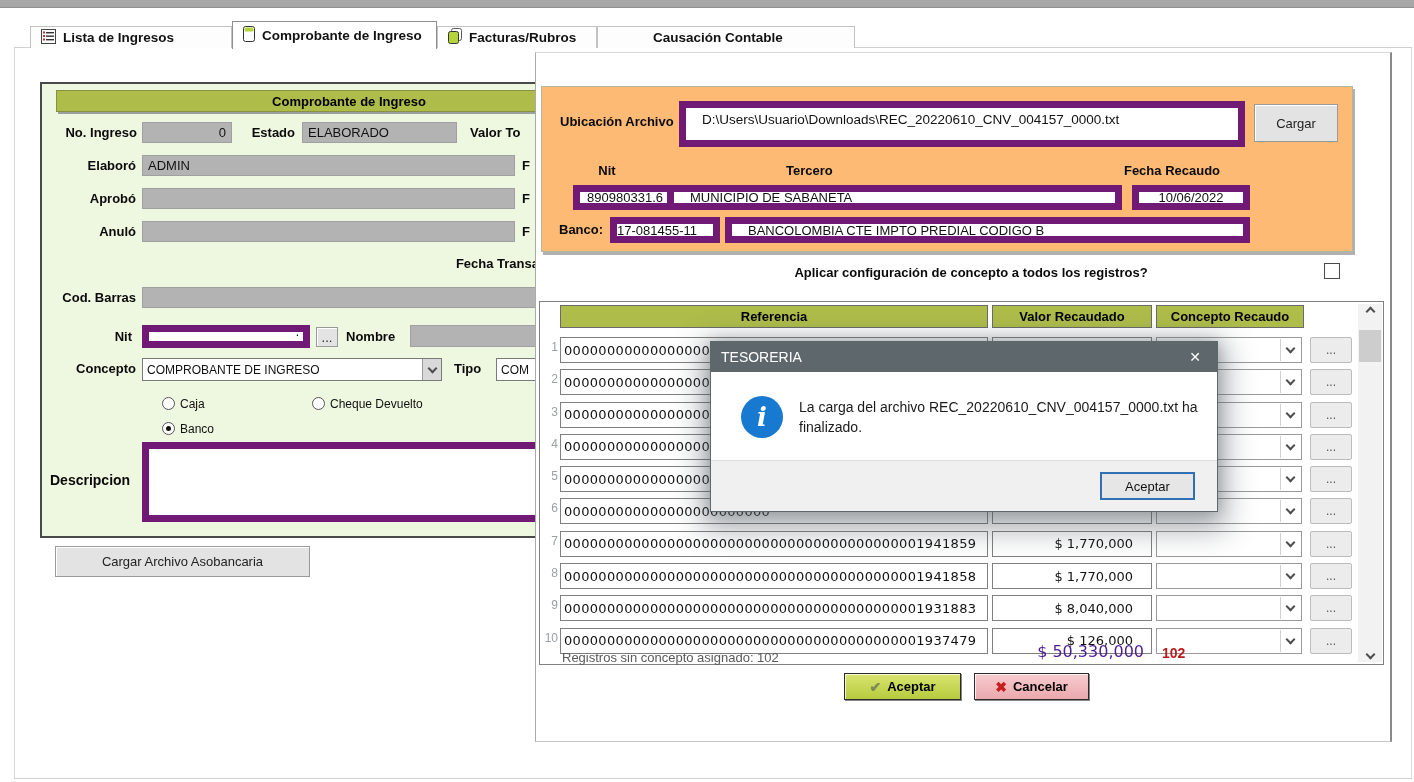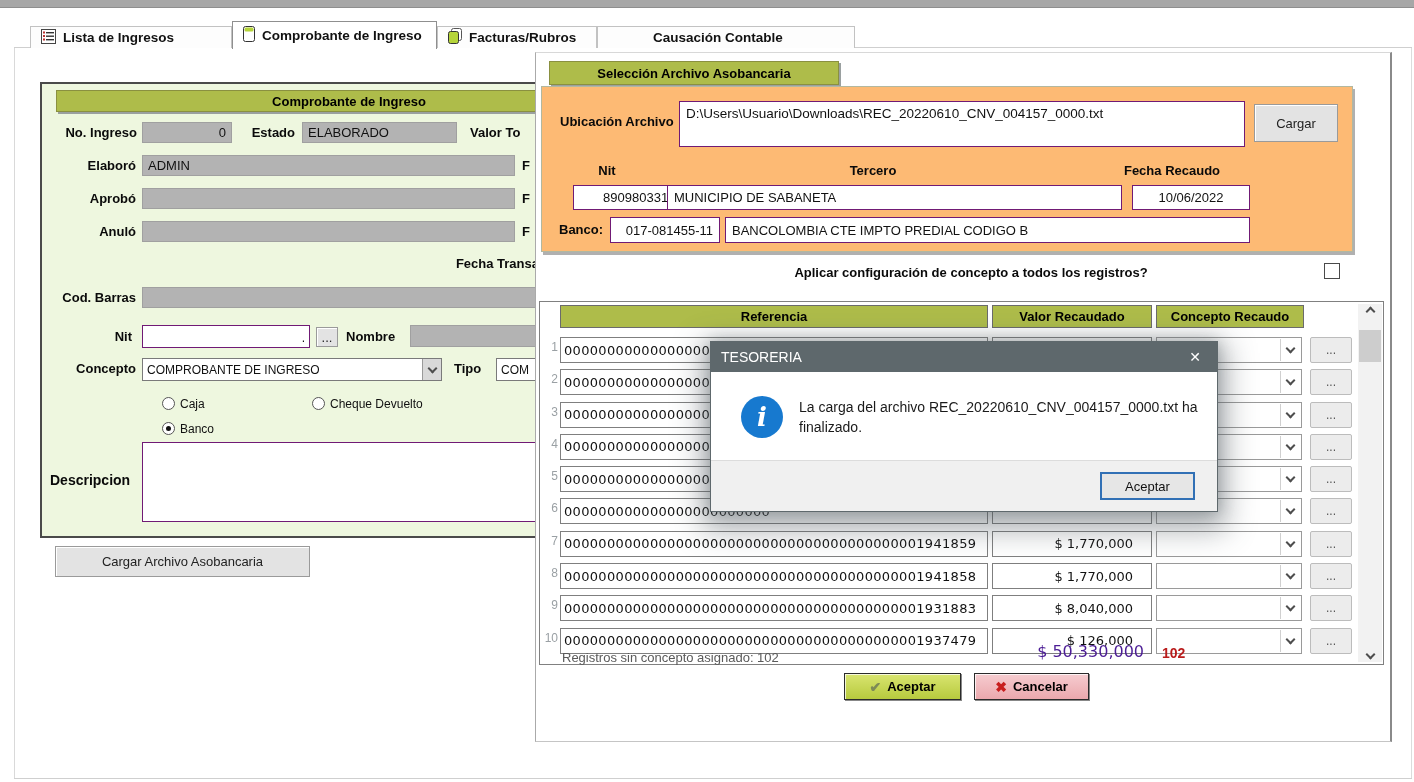--- a/index.html
+++ b/index.html
@@ -17,22 +17,22 @@
   .tabline { position:absolute; left:14px; top:47px; width:1398px; height:1px; background:#cfcfcf; }
   .tab { position:absolute; top:26px; height:22px; background:#fdfdfd; border:1px solid #c2c2c2; border-bottom:none;
          display:flex; align-items:center; gap:7px; padding:0 10px; font-size:13.5px; font-weight:bold; color:#111; }
   .tab.active { top:21px; height:28px; background:#ffffff; border:1px solid #8f8f8f; border-bottom:none; z-index:5; }
   .tab .ticon { flex:0 0 auto; }
 
   
   .lbl { position:absolute; font-size:13px; font-weight:bold; color:#0a0a0a; white-space:nowrap; }
   .ro-field { position:absolute; background:#b3b3b3; border:1px solid #a0a0a0; font-size:13px; color:#111;
               display:flex; align-items:center; padding:0 5px; white-space:nowrap; overflow:hidden; }
-  .w-input { position:absolute; background:#fff; border:1px solid #701a75; font-size:13px; color:#111;
-             display:flex; align-items:center; padding:0 6px; white-space:nowrap; overflow:hidden; }
+  .w-input { position:absolute; background:#fff; border:7px solid #701a75; font-size:13px; color:#111;
+             display:flex; align-items:center; padding:0 16px; white-space:nowrap; overflow:hidden; }
   .btn-gray { position:absolute; background:#e3e3e3; border:1px solid #9a9a9a; box-shadow:inset 1px 1px 0 #fff;
               font-size:13px; color:#222; display:flex; align-items:center; justify-content:center; cursor:default; }
   .combo { position:absolute; background:#fff; border:1px solid #7a7a7a; font-size:12px; color:#111;
            display:flex; align-items:center; padding:0 4px; white-space:nowrap; overflow:hidden; }
   .combo .cbtn { position:absolute; right:0; top:0; bottom:0; width:19px; background:#d9d9d9; border-left:1px solid #9a9a9a;
                  display:flex; align-items:center; justify-content:center; }
   .chev-d { width:7px; height:7px; border-right:2px solid #4e4e4e; border-bottom:2px solid #4e4e4e; transform:rotate(45deg); margin-top:-3px; }
   .chev-u { width:7px; height:7px; border-right:2px solid #4e4e4e; border-bottom:2px solid #4e4e4e; transform:rotate(-135deg); margin-bottom:-3px; }
   .olive-bar { background:#aebc4a; border:1px solid #8a9040; box-shadow:2px 2px 0 #9aa0a0; font-weight:bold; font-size:13px;
                color:#000; display:flex; align-items:center; justify-content:center; }
@@ -206,29 +206,28 @@
       <span class="radio checked"></span><span class="radio-label">Banco</span>
     </div>
 
     <div class="lbl" style="left:8px; top:388px; font-size:14px;">Descripcion</div>
     <div class="w-input" style="left:100px; top:358px; width:460px; height:80px; align-items:flex-start;"></div>
   </div>
 
   <div class="btn-gray" style="left:55px; top:546px; width:255px; height:31px; z-index:1;">Cargar Archivo Asobancaria</div>
 
   <div class="dlg">
-    <div class="olive-bar" style="position:absolute; left:13px; top:8px; width:290px; height:24px;">Selección Archivo Asobancaria</div>
 
     <div class="groupbox">
       <div class="lbl" style="left:18px; top:27px;">Ubicación Archivo</div>
       <div class="w-input" style="left:137px; top:14px; width:566px; height:46px; align-items:flex-start; padding-top:4px; font-size:13.5px;">D:\Users\Usuario\Downloads\REC_20220610_CNV_004157_0000.txt</div>
       <div class="btn-gray" style="left:712px; top:17px; width:84px; height:38px;">Cargar</div>
 
       <div class="lbl" style="left:20px; top:76px; width:90px; text-align:center;">Nit</div>
-      <div class="lbl" style="left:226px; top:76px; width:210px; text-align:center;">Tercero</div>
+      <div class="lbl" style="left:244px; top:76px; width:210px; ">Tercero</div>
       <div class="lbl" style="left:575px; top:76px; width:110px; text-align:center;">Fecha Recaudo</div>
 
       <div class="w-input" style="left:7px; top:98px; width:113px; height:25px; justify-content:flex-end;margin-left:24px;">890980331.6</div>
       <div class="w-input" style="left:125px; top:98px; width:455px; height:25px;">MUNICIPIO DE SABANETA</div>
       <div class="w-input" style="left:590px; top:98px; width:118px; height:25px; justify-content:center;">10/06/2022</div>
 
       <div class="lbl" style="left:17px; top:135px;">Banco:</div>
       <div class="w-input" style="left:68px; top:130px; width:110px; height:26px; justify-content:flex-end;">017-081455-11</div>
       <div class="w-input" style="left:183px; top:130px; width:525px; height:26px;">BANCOLOMBIA CTE IMPTO PREDIAL CODIGO B</div>
     </div>

